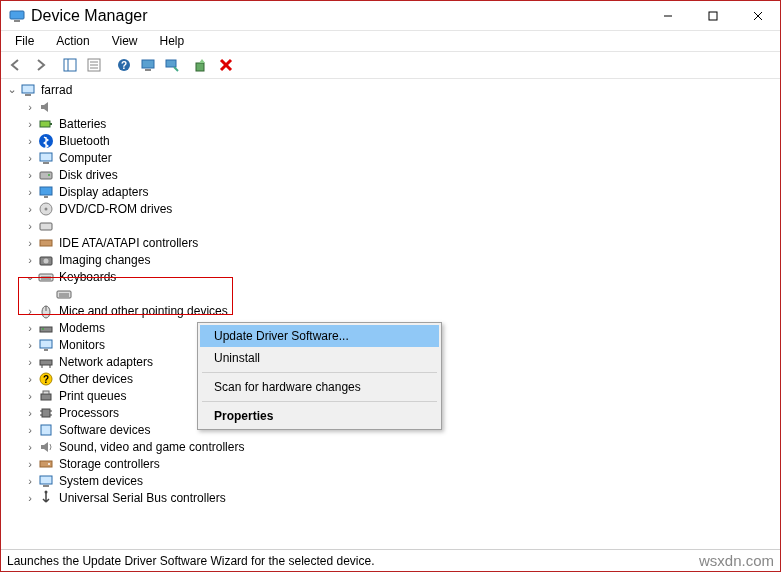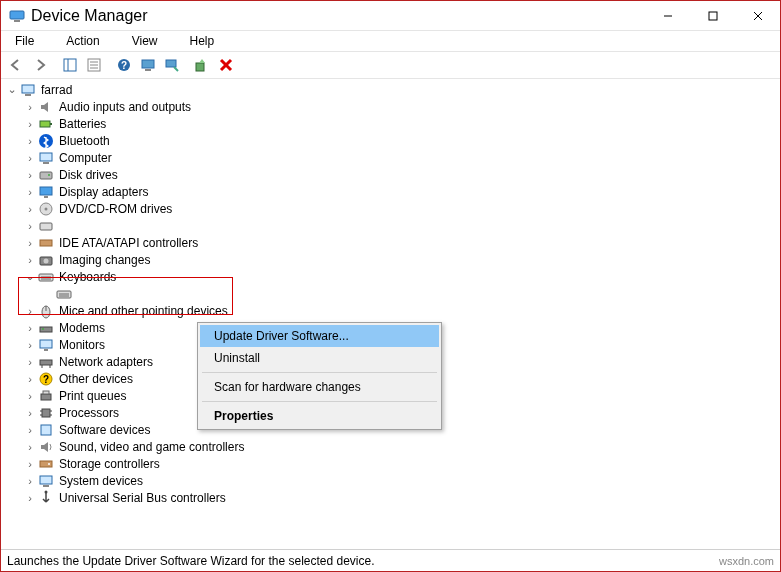--- a/index.html
+++ b/index.html
@@ -25,21 +25,21 @@
     height: 30px;
     display: flex;
     align-items: center;
     padding: 0 0 0 8px;
     border-bottom: 1px solid #e5e5e5;
   }
   .titlebar .icon { width: 16px; height: 16px; margin-right: 6px; }
   .title { flex: 1; font-size: 16px; }
   .win-btns { display: flex; }
   .win-btn { width: 45px; height: 29px; display:flex; align-items:center; justify-content:center; }
-  .menubar { height: 20px; display:flex; align-items:center; padding: 0 6px; gap: 16px; }
+  .menubar { height: 20px; display:flex; align-items:center; padding: 0 6px; gap: 6px; }
   .menubar .mitem { padding: 2px 8px; }
   .toolbar {
     height: 28px;
     display:flex;
     align-items:center;
     padding: 0 4px;
     border-top: 1px solid #e5e5e5;
     border-bottom: 1px solid #e5e5e5;
     gap: 2px;
   }
@@ -200,21 +200,20 @@
       <span class="label">farrad</span>
     </div>
 
     <div class="node lvl1">
         <span class="toggle">›</span>
         <span class="di">
           <svg width="16" height="16">
             <path d="M3 6 h3 l4 -3 v10 l-4 -3 h-3 z" fill="#888"></path>
           </svg>
         </span>
-        <span class="label">Audio inputs and outputs</span>
       </div>
     <div class="node lvl1">
         <span class="toggle">›</span>
         <span class="di">
           <svg width="16" height="16">
             <rect x="2" y="5" width="10" height="6" fill="#8c4" stroke="#363"></rect>
             <rect x="12" y="7" width="2" height="2" fill="#363"></rect>
           </svg>
         </span>
         <span class="label">Batteries</span>
@@ -449,16 +448,16 @@
     <div class="citem hl">Update Driver Software...</div>
     <div class="citem">Uninstall</div>
     <div class="csep"></div>
     <div class="citem">Scan for hardware changes</div>
     <div class="csep"></div>
     <div class="citem bold">Properties</div>
   </div>
 
   <div class="statusbar">
     <span>Launches the Update Driver Software Wizard for the selected device.</span>
-    <span style="color:#888;font-size:11px;">wsxdn.com</span>
+    <span style="color:#888;font-size:15px;">wsxdn.com</span>
   </div>
 
 </div>
 
 </body></html>

